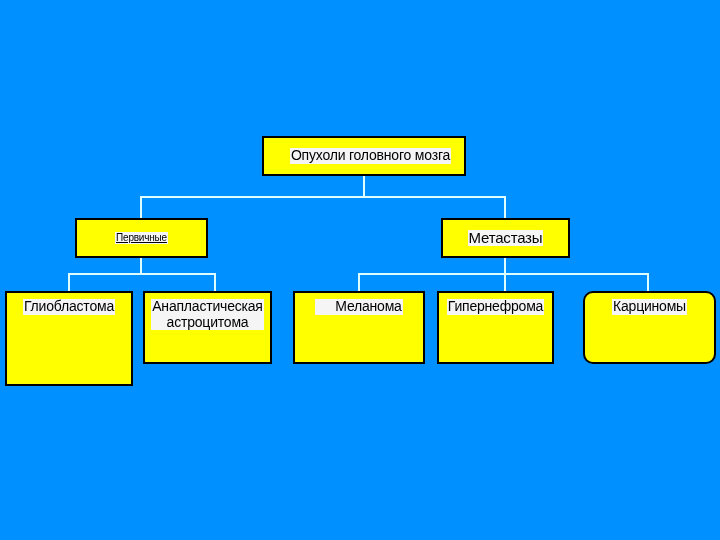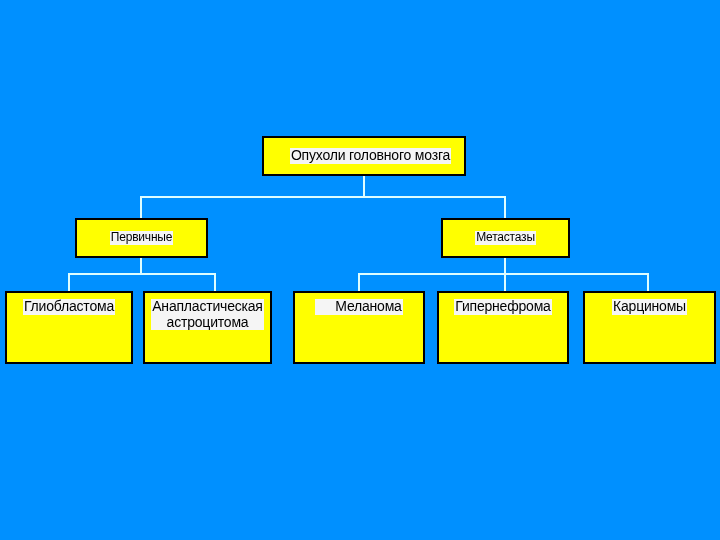--- a/index.html
+++ b/index.html
@@ -50,37 +50,37 @@
   #node-root .label { font-size: 14px; margin-left: 13px; }
 
   #node-primary {
     left: 75px;
     top: 218px;
     width: 133px;
     height: 40px;
     align-items: center;
     padding-top: 0;
   }
-  #node-primary .label { font-size: 12px; }
+  #node-primary .label { font-size: 10px; text-decoration: underline; }
 
   #node-metastases {
     left: 441px;
     top: 218px;
     width: 129px;
     height: 40px;
     align-items: center;
     padding-top: 0;
   }
-  #node-metastases .label { font-size: 12px; }
+  #node-metastases .label { font-size: 15px; }
 
   #node-glioblastoma {
     left: 5px;
     top: 291px;
     width: 128px;
-    height: 73px;
+    height: 95px;
   }
   #node-glioblastoma .label { font-size: 14px; }
 
   #node-anaplastic {
     left: 143px;
     top: 291px;
     width: 129px;
     height: 73px;
   }
   #node-anaplastic .label { font-size: 14px; }
@@ -89,30 +89,31 @@
     left: 293px;
     top: 291px;
     width: 132px;
     height: 73px;
   }
   #node-melanoma .label { font-size: 14px; padding-left: 20px; }
 
   #node-hypernephroma {
     left: 437px;
     top: 291px;
-    width: 132px;
+    width: 117px;
     height: 73px;
   }
   #node-hypernephroma .label { font-size: 14px; }
 
   #node-carcinomas {
     left: 583px;
     top: 291px;
     width: 133px;
     height: 73px;
+    border-radius: 10px;
   }
   #node-carcinomas .label { font-size: 14px; }
 
   
   .conn {
     position: absolute;
     background: #ddfdff;
   }
   .conn.v { width: 2px; }
   .conn.h { height: 2px; }

